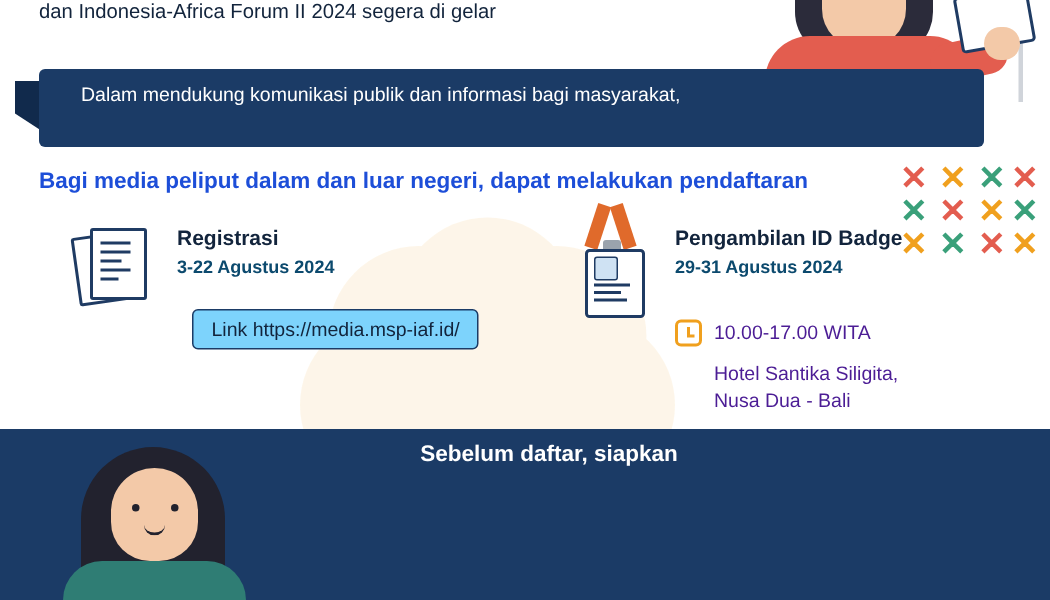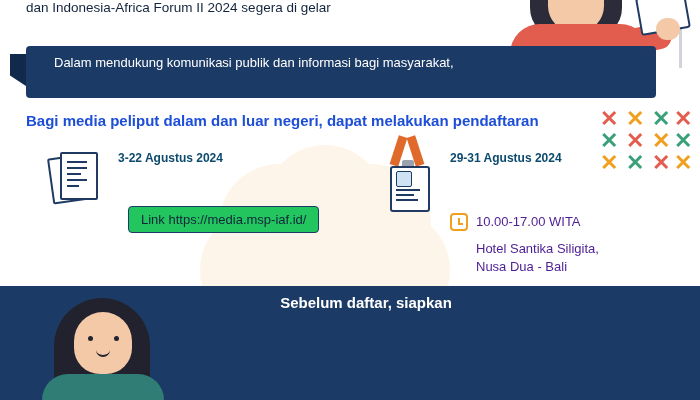--- a/index.html
+++ b/index.html
@@ -283,21 +283,21 @@
   .ico-badge .bl3 { top: 63px; width: 22px; }
 
   
   .link-pill {
     position: absolute;
     left: 88px;
     top: 58px;
     padding: 5px 12px;
     border: 1.5px solid #1b3b66;
     border-radius: 4px;
-    background: #22c55e;
+    background: #7dd3fc;
     font-size: 13px;
     color: #12243c;
     white-space: nowrap;
   }
 
   
   .info-row {
     position: relative;
     margin-left: 78px;
     margin-top: 9px;
@@ -496,37 +496,39 @@
     <div class="colhead">
       <div class="ico-doc">
         <div class="sheet s1"></div>
         <div class="sheet s2"></div>
         <div class="line l1"></div>
         <div class="line l2"></div>
         <div class="line l3"></div>
         <div class="line l4"></div>
         <div class="line l5"></div>
       </div>
+      <div class="t1">Registrasi</div>
       <div class="t2">3-22 Agustus 2024</div>
     </div>
     <div class="link-pill">Link https://media.msp-iaf.id/</div>
   </div>
 
   <div class="col-right">
     <div class="colhead">
       <div class="ico-badge">
         <div class="strapL"></div>
         <div class="strapR"></div>
         <div class="clip"></div>
         <div class="card"></div>
         <div class="photo"></div>
         <div class="bline bl1"></div>
         <div class="bline bl2"></div>
         <div class="bline bl3"></div>
       </div>
+      <div class="t1">Pengambilan ID Badge</div>
       <div class="t2">29-31 Agustus 2024</div>
     </div>
     <div class="info-row">
       <span class="glyph ico-clock"></span>
       <span>10.00-17.00 WITA</span>
     </div>
     <div class="info-row">
       <span class="glyph"><span class="ico-pin"></span></span>
       <span>Hotel Santika Siligita,</span><br>
       <span>Nusa Dua - Bali</span>

